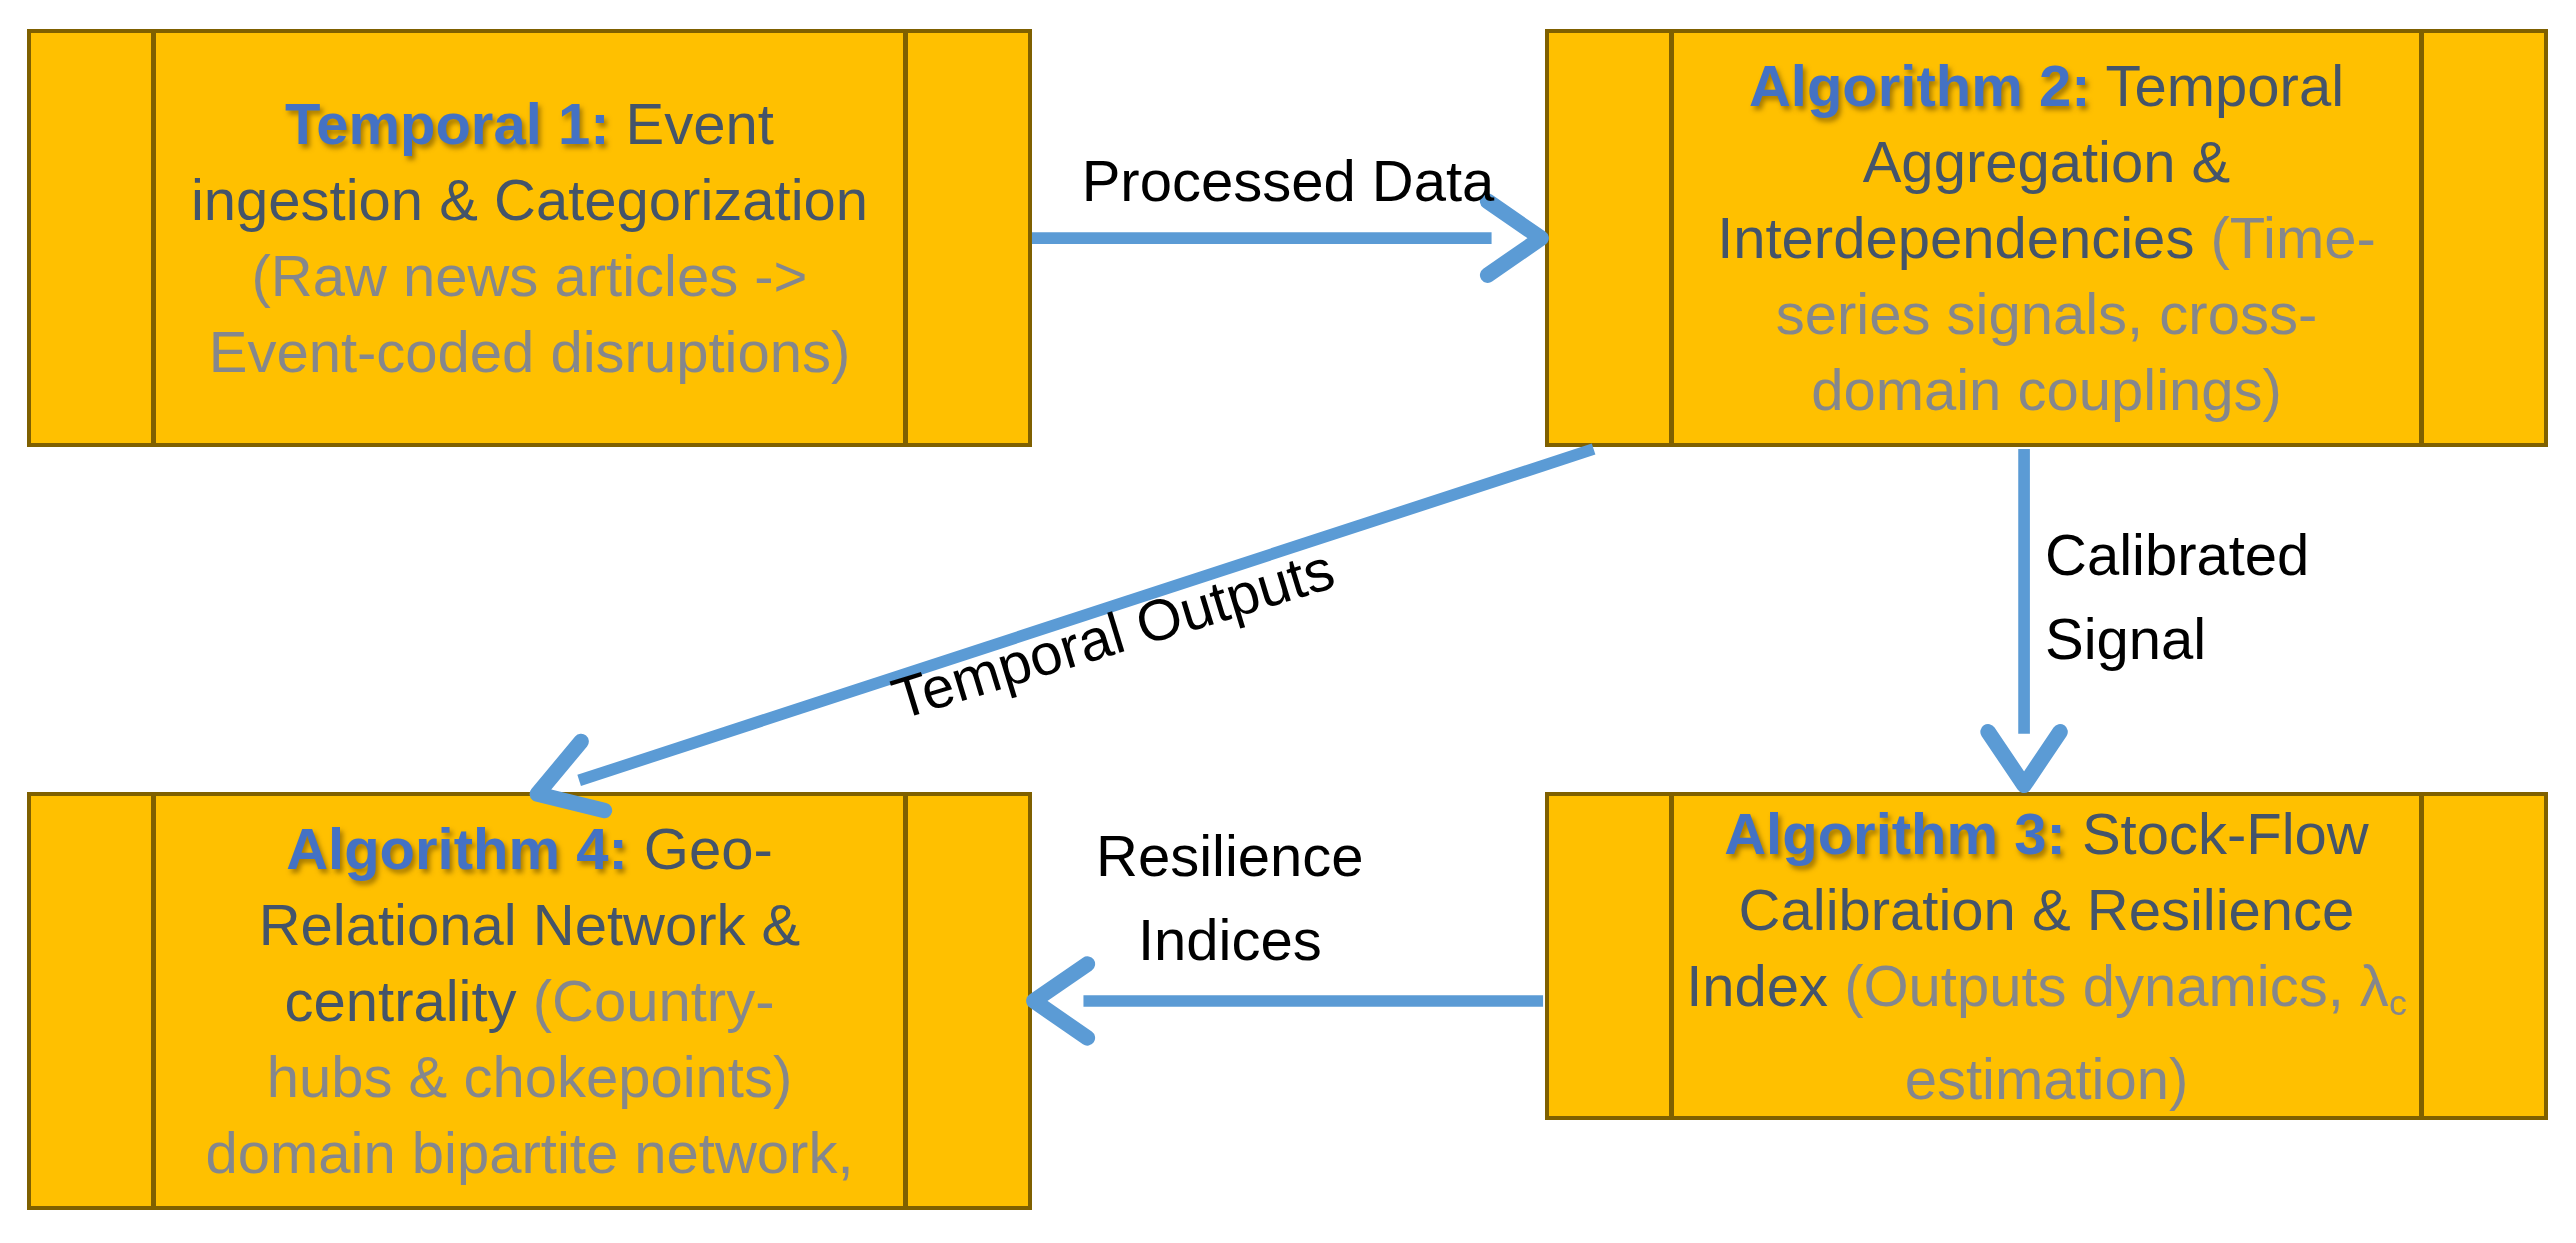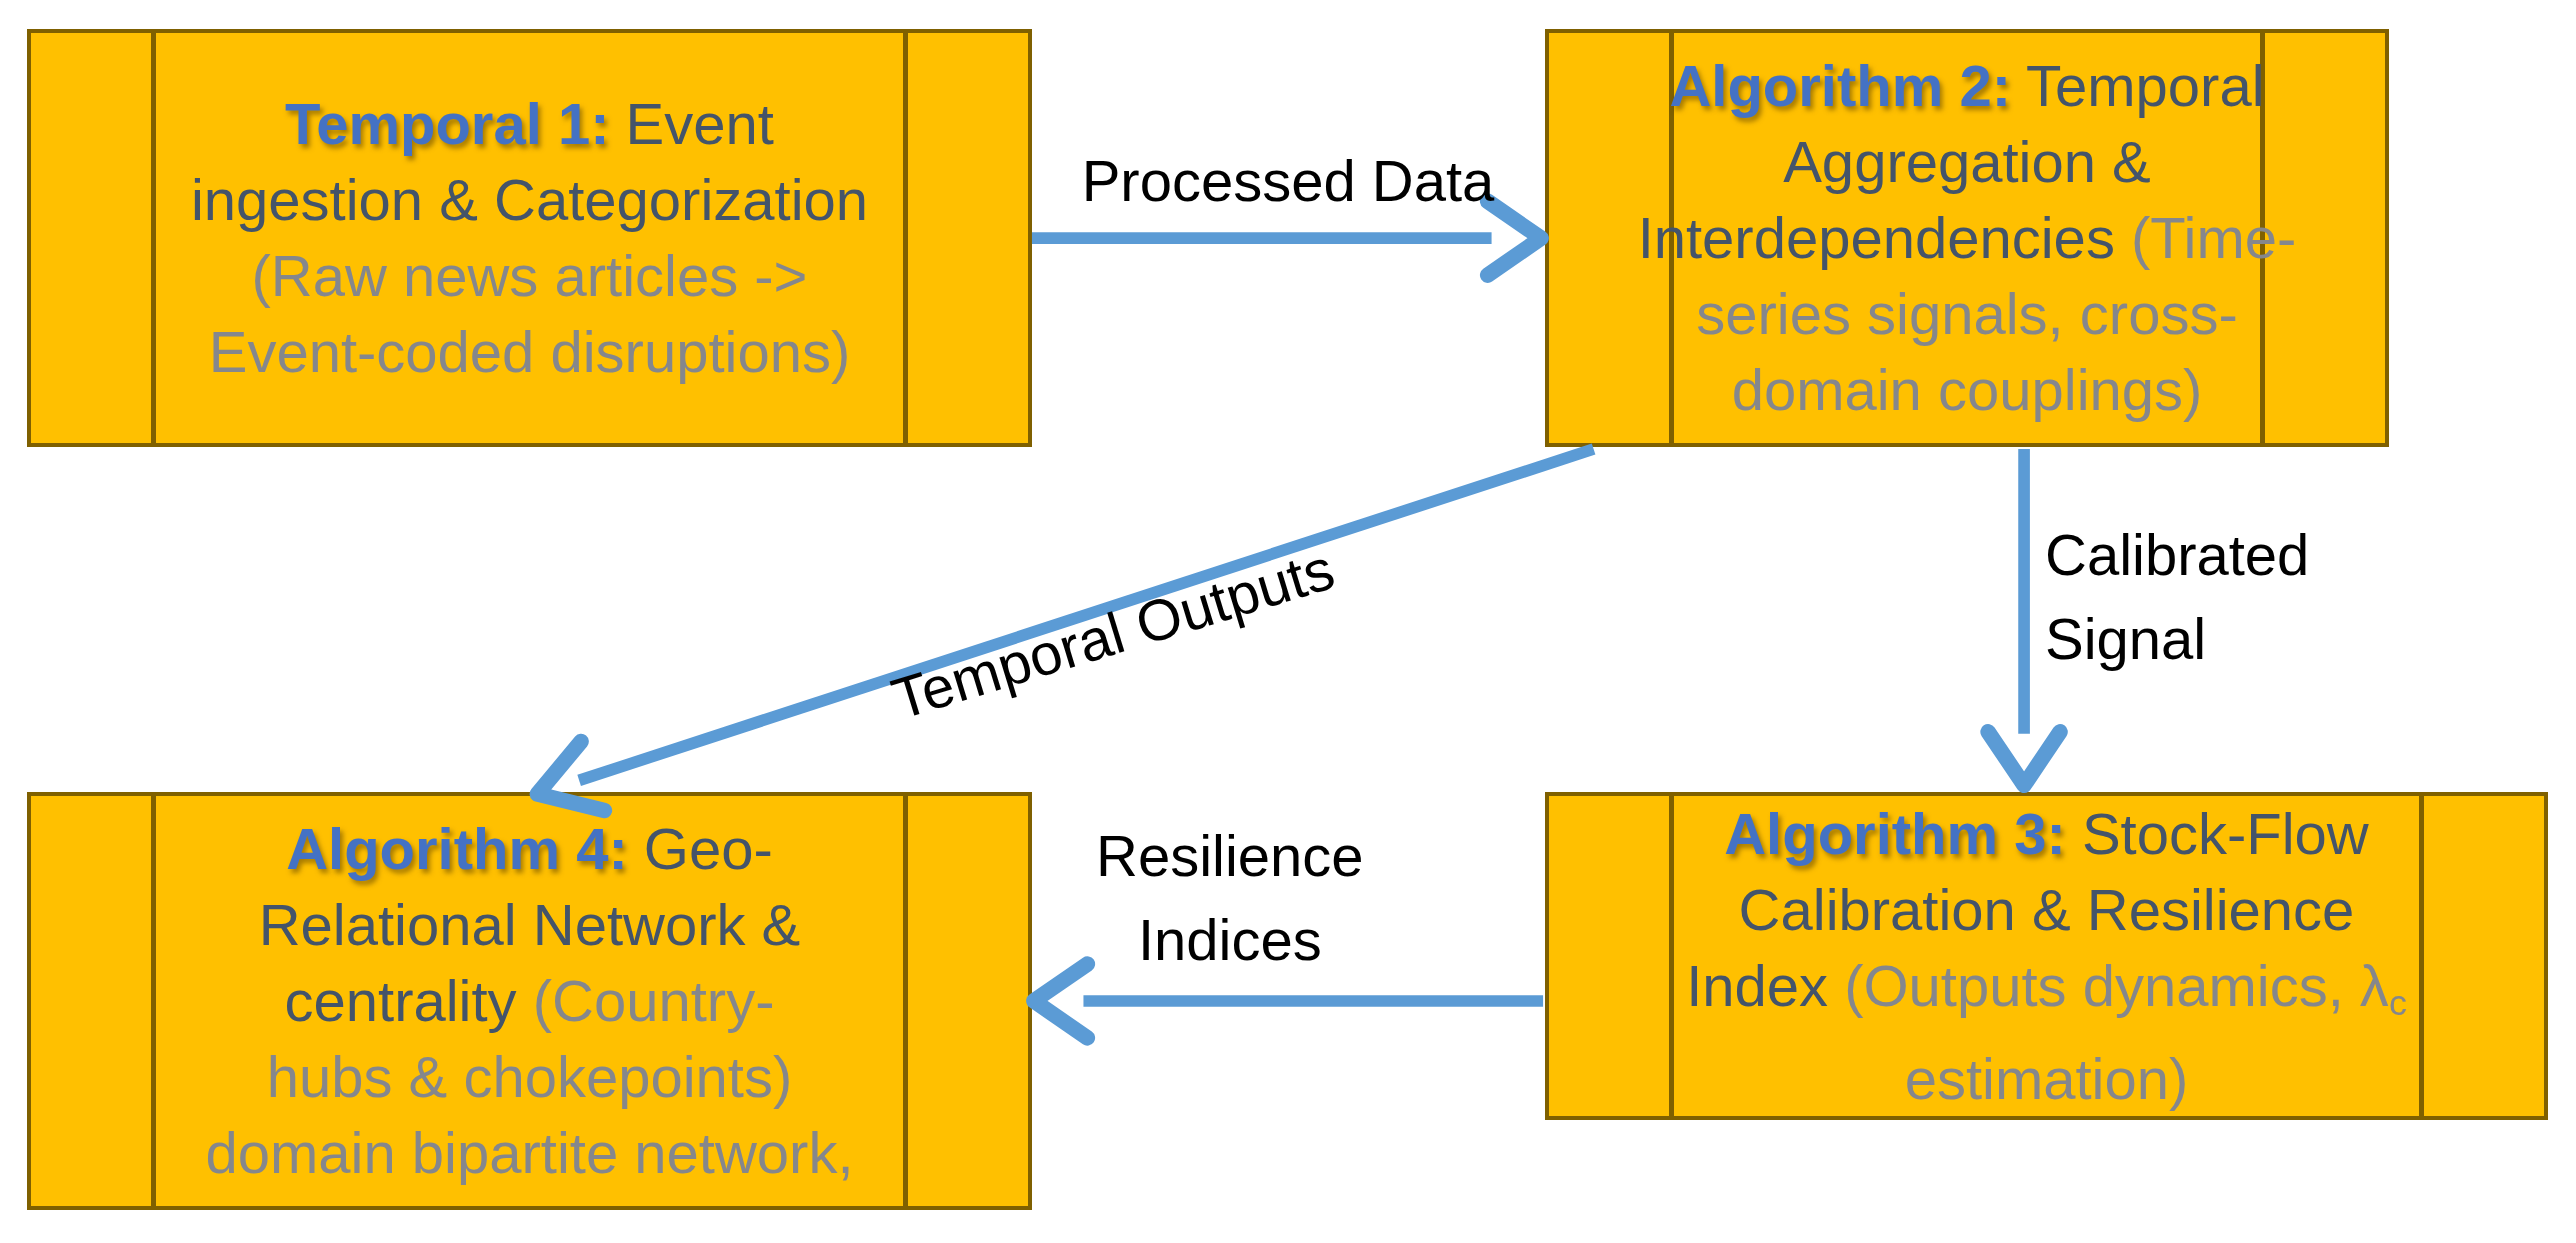--- a/index.html
+++ b/index.html
@@ -60,21 +60,21 @@
     <div class="divider dleft"></div>
     <div class="divider dright"></div>
     <div class="ptext">
       <div><span class="run-blue">Temporal 1:</span><span class="run-dark"> Event</span></div>
       <div class="run-dark">ingestion &amp; Categorization</div>
       <div class="run-gray">(Raw news articles -&gt;</div>
       <div class="run-gray">Event-coded disruptions)</div>
     </div>
   </div>
 
-  <div class="pbox" style="left:1545px;top:29px;width:844px;height:418px;">
+  <div class="pbox" style="left:1545px;top:29px;width:1003px;height:418px;">
     <div class="divider dleft"></div>
     <div class="divider dright"></div>
     <div class="ptext">
       <div><span class="run-blue">Algorithm 2:</span><span class="run-dark"> Temporal</span></div>
       <div class="run-dark">Aggregation &amp;</div>
       <div><span class="run-dark">Interdependencies </span><span class="run-gray">(Time-</span></div>
       <div class="run-gray">series signals, cross-</div>
       <div class="run-gray">domain couplings)</div>
     </div>
   </div>

